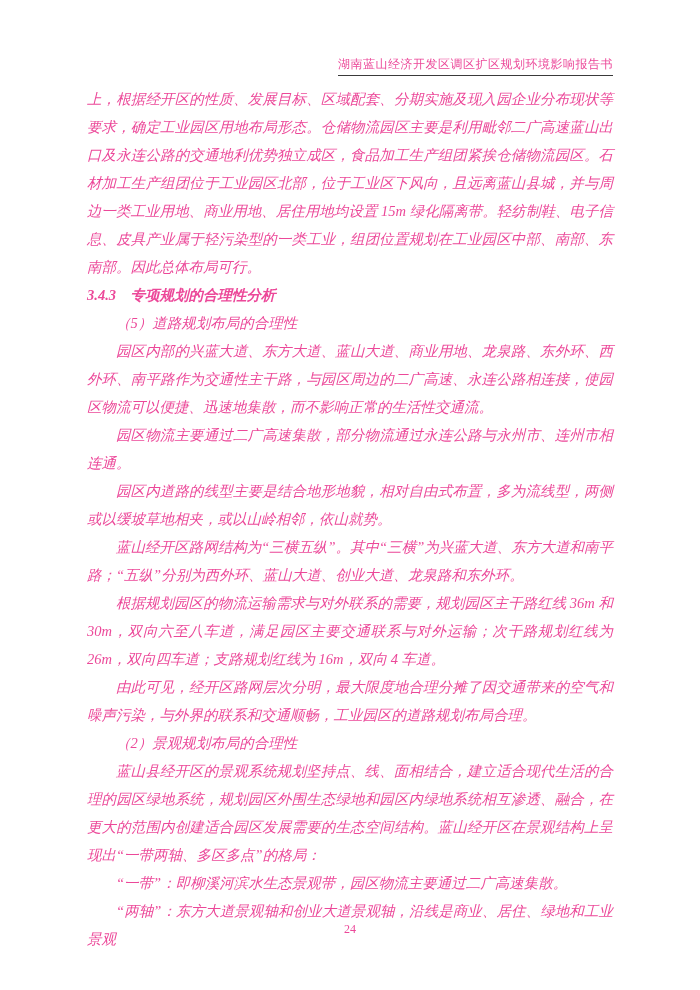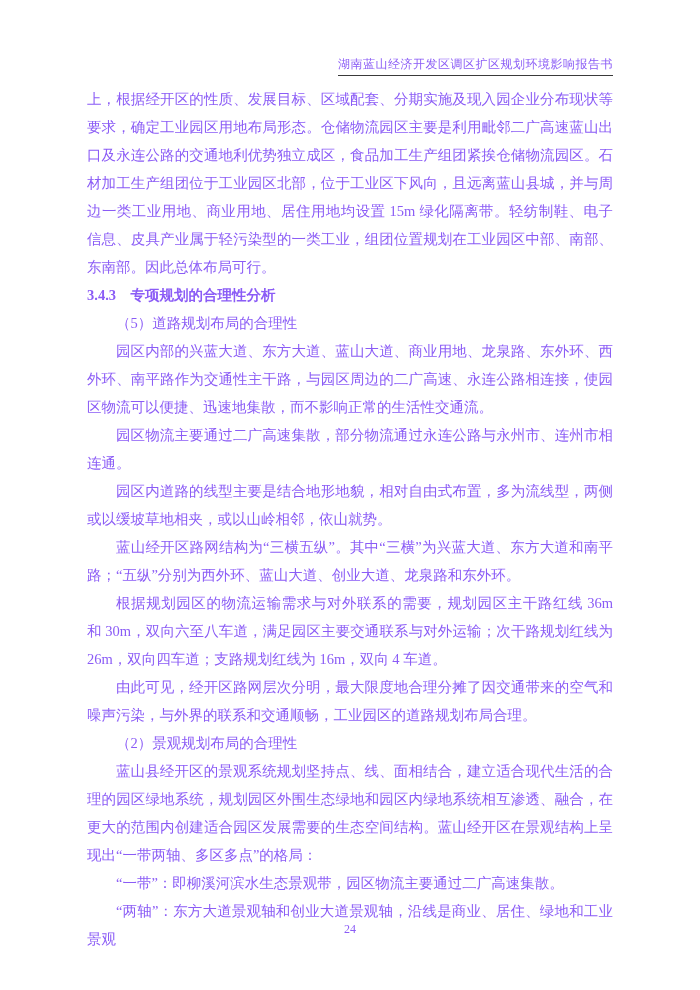--- a/index.html
+++ b/index.html
@@ -6,21 +6,21 @@
     margin: 0;
     padding: 0;
     background: #ffffff;
   }
   .page {
     position: relative;
     width: 700px;
     height: 990px;
     background: #ffffff;
     font-family: "Liberation Serif", "DejaVu Serif", serif;
-    color: #8b5cf6;
+    color: #ec4899;
     overflow: hidden;
   }
   .header {
     position: absolute;
     top: 56px;
     left: 87px;
     right: 87px;
     text-align: right;
     font-size: 12px;
     line-height: 16px;
@@ -33,20 +33,21 @@
     white-space: nowrap;
   }
   .doc-body {
     position: absolute;
     top: 85px;
     left: 87px;
     right: 87px;
     font-size: 14.5px;
     line-height: 28px;
     text-align: justify;
+    font-style: italic;
   }
   .para {
     margin: 0;
     text-indent: 2em;
   }
   .para.body-noindent {
     text-indent: 0;
   }
   .para.heading {
     text-indent: 0;

